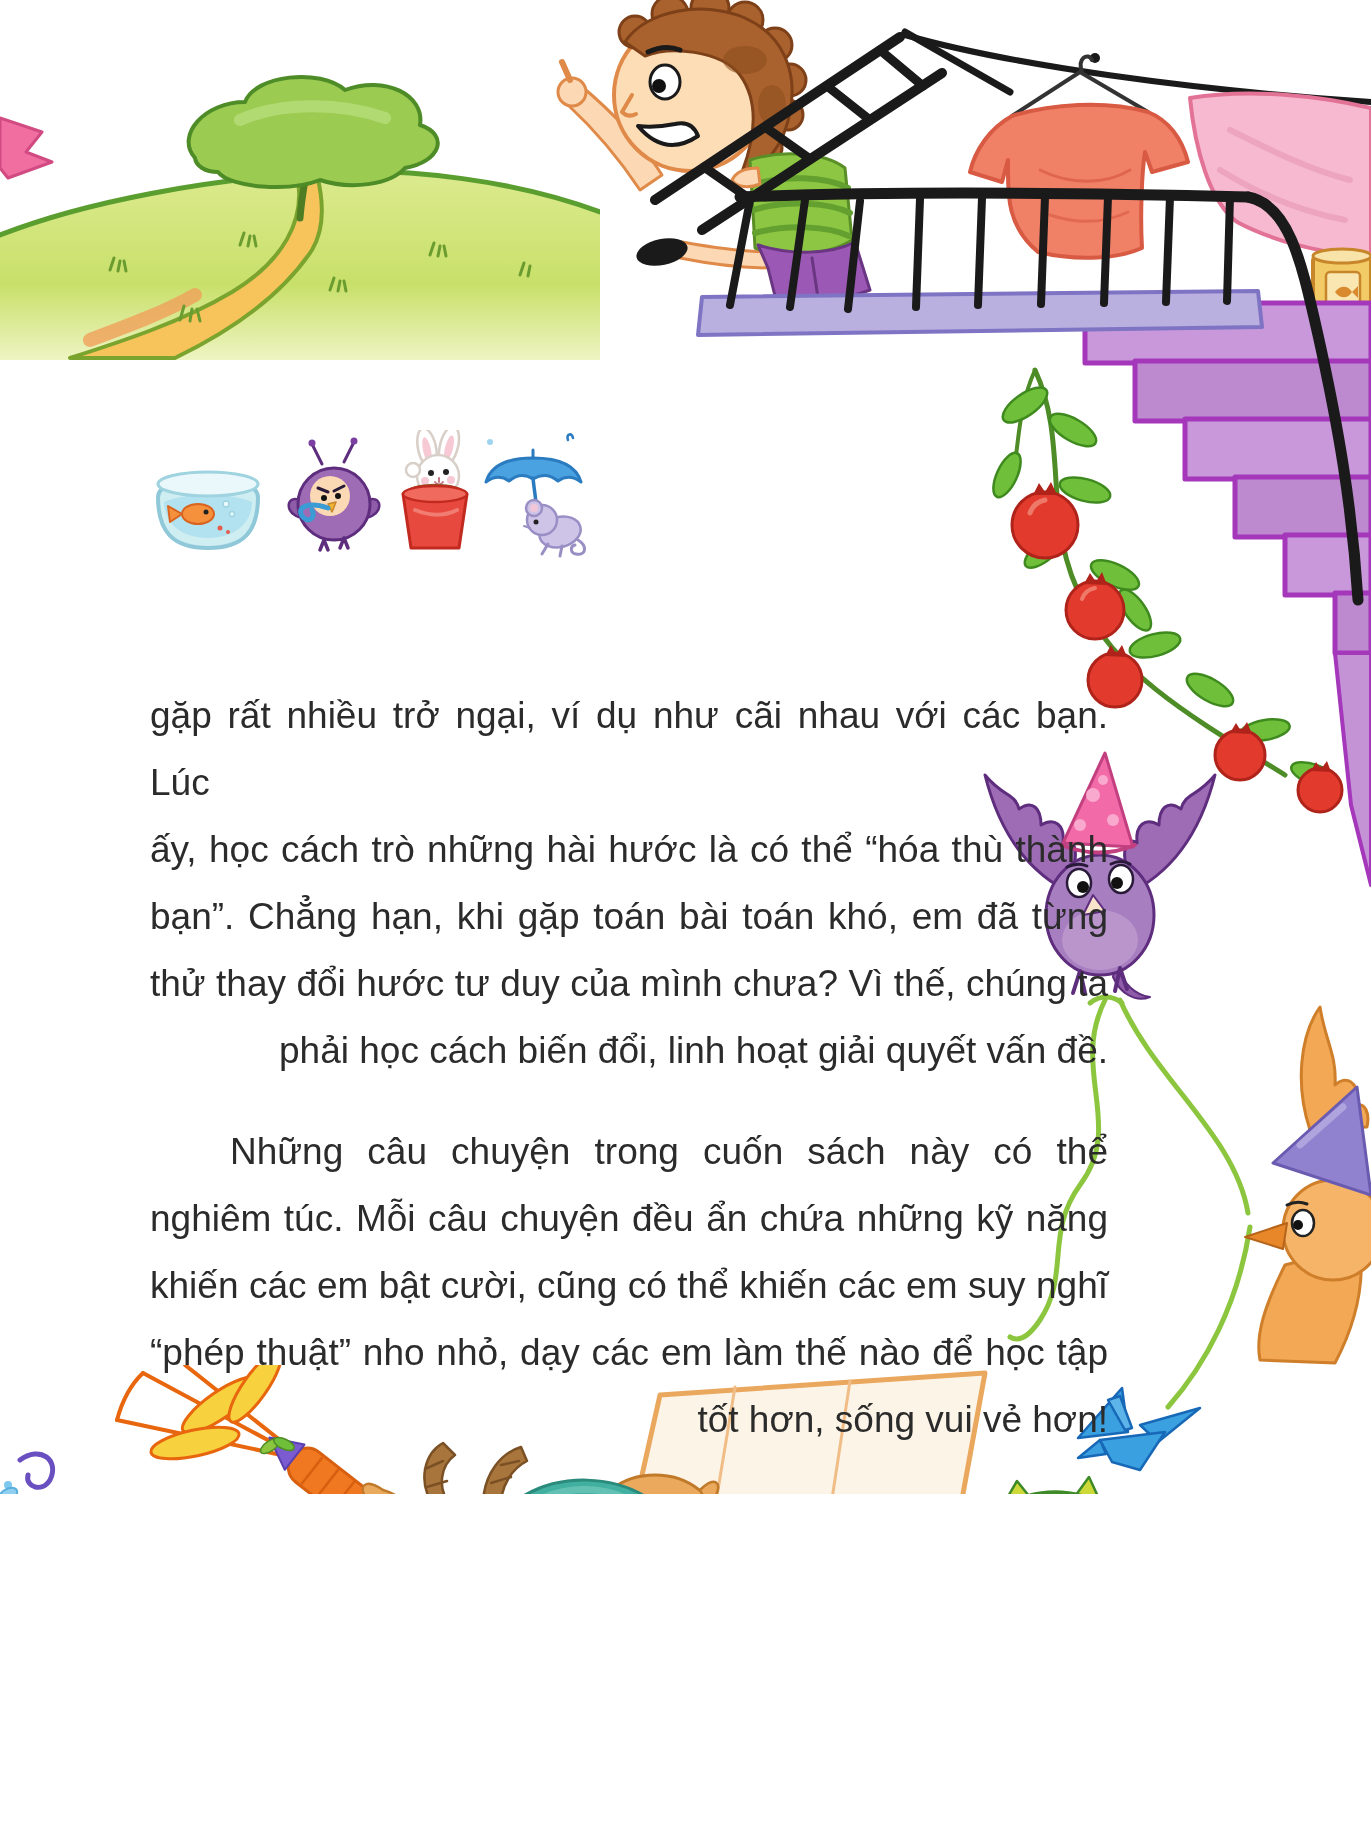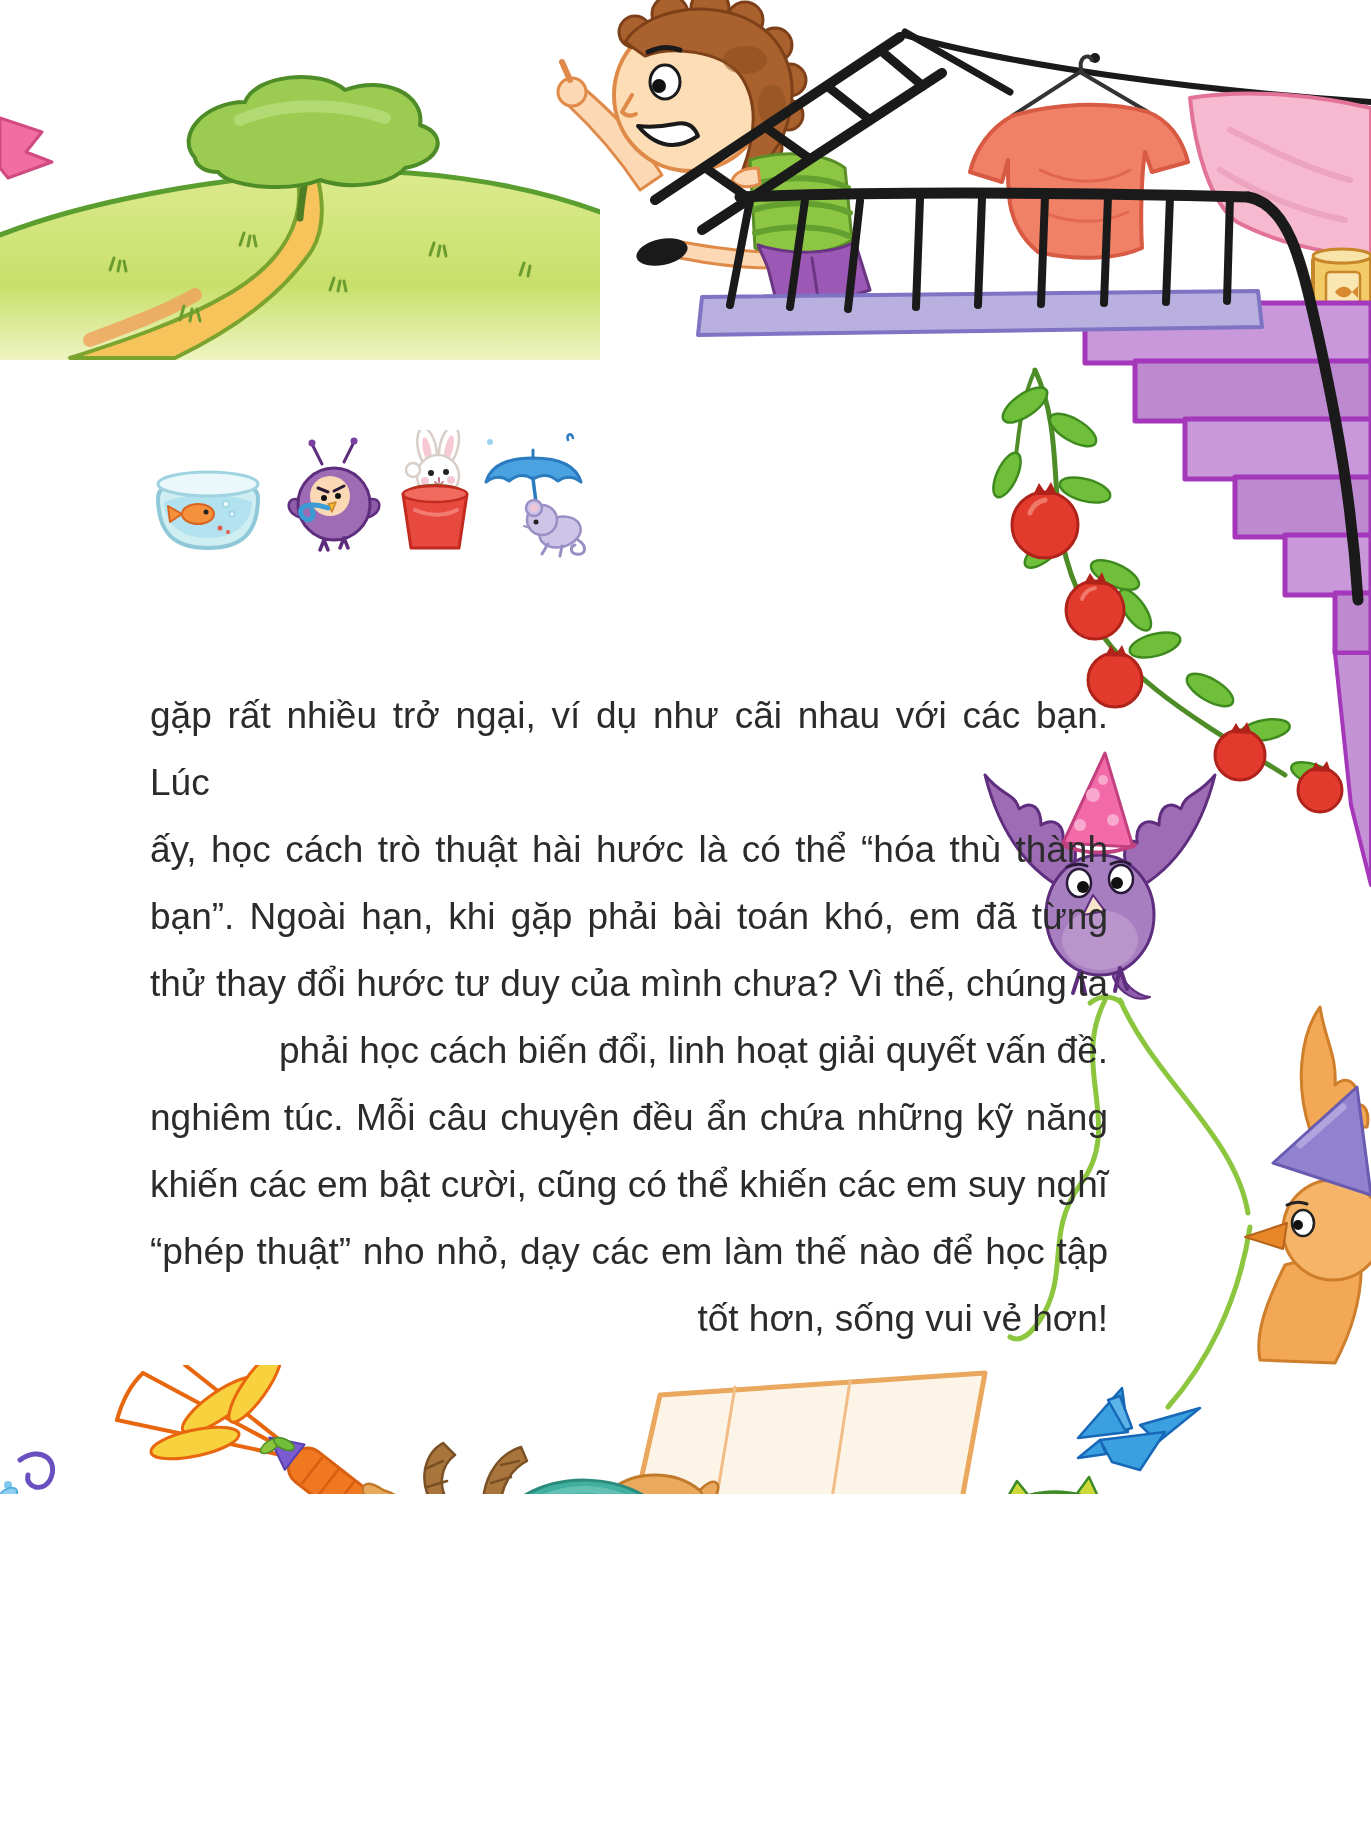--- a/index.html
+++ b/index.html
@@ -311,24 +311,25 @@
       <circle cx="56" cy="80" r="4" fill="#f0c6d8"></circle>
       <circle cx="58" cy="94" r="2.5" fill="#222"></circle>
       <path d="M52,100 L46,98" stroke="#9a8fc4" stroke-width="2"></path>
       <path d="M100,112 C110,118 108,128 98,126 C92,125 92,118 97,117" stroke="#9a8fc4" stroke-width="3" fill="none"></path>
       <path d="M70,116 L64,126 M84,118 L82,128" stroke="#9a8fc4" stroke-width="3"></path>
     </g>
   </svg>
 
   <div class="text-block">
     <div class="tline j">gặp rất nhiều trở ngại, ví dụ như cãi nhau với các bạn. Lúc</div>
-    <div class="tline j">ấy, học cách trò thuật hài hước là có thể “hóa thù thành</div>
-    <div class="tline j">bạn”. Ngoài hạn, khi gặp phải bài toán khó, em đã từng</div>
+    <div class="tline j">ấy, học cách trò những hài hước là có thể “hóa thù thành</div>
+    <div class="tline j">bạn”. Chẳng hạn, khi gặp toán bài toán khó, em đã từng</div>
     <div class="tline j">thử thay đổi hước tư duy của mình chưa? Vì thế, chúng ta</div>
     <div class="tline endline">phải học cách biến đổi, linh hoạt giải quyết vấn đề.</div>
+    <div class="tline j indent para-gap">Những câu chuyện trong cuốn sách này có thể</div>
     <div class="tline j">nghiêm túc. Mỗi câu chuyện đều ẩn chứa những kỹ năng</div>
     <div class="tline j">khiến các em bật cười, cũng có thể khiến các em suy nghĩ</div>
     <div class="tline j">“phép thuật” nho nhỏ, dạy các em làm thế nào để học tập</div>
     <div class="tline endline">tốt hơn, sống vui vẻ hơn!</div>
   </div>
 
   <svg class="abs" style="left:660px;top:1575px" width="500" height="130" viewBox="0 0 500 130">
     <defs>
       <radialGradient id="pw" cx="0.5" cy="0.5" r="0.5">
         <stop offset="0" stop-color="#f0906e" stop-opacity="0.7"></stop>

